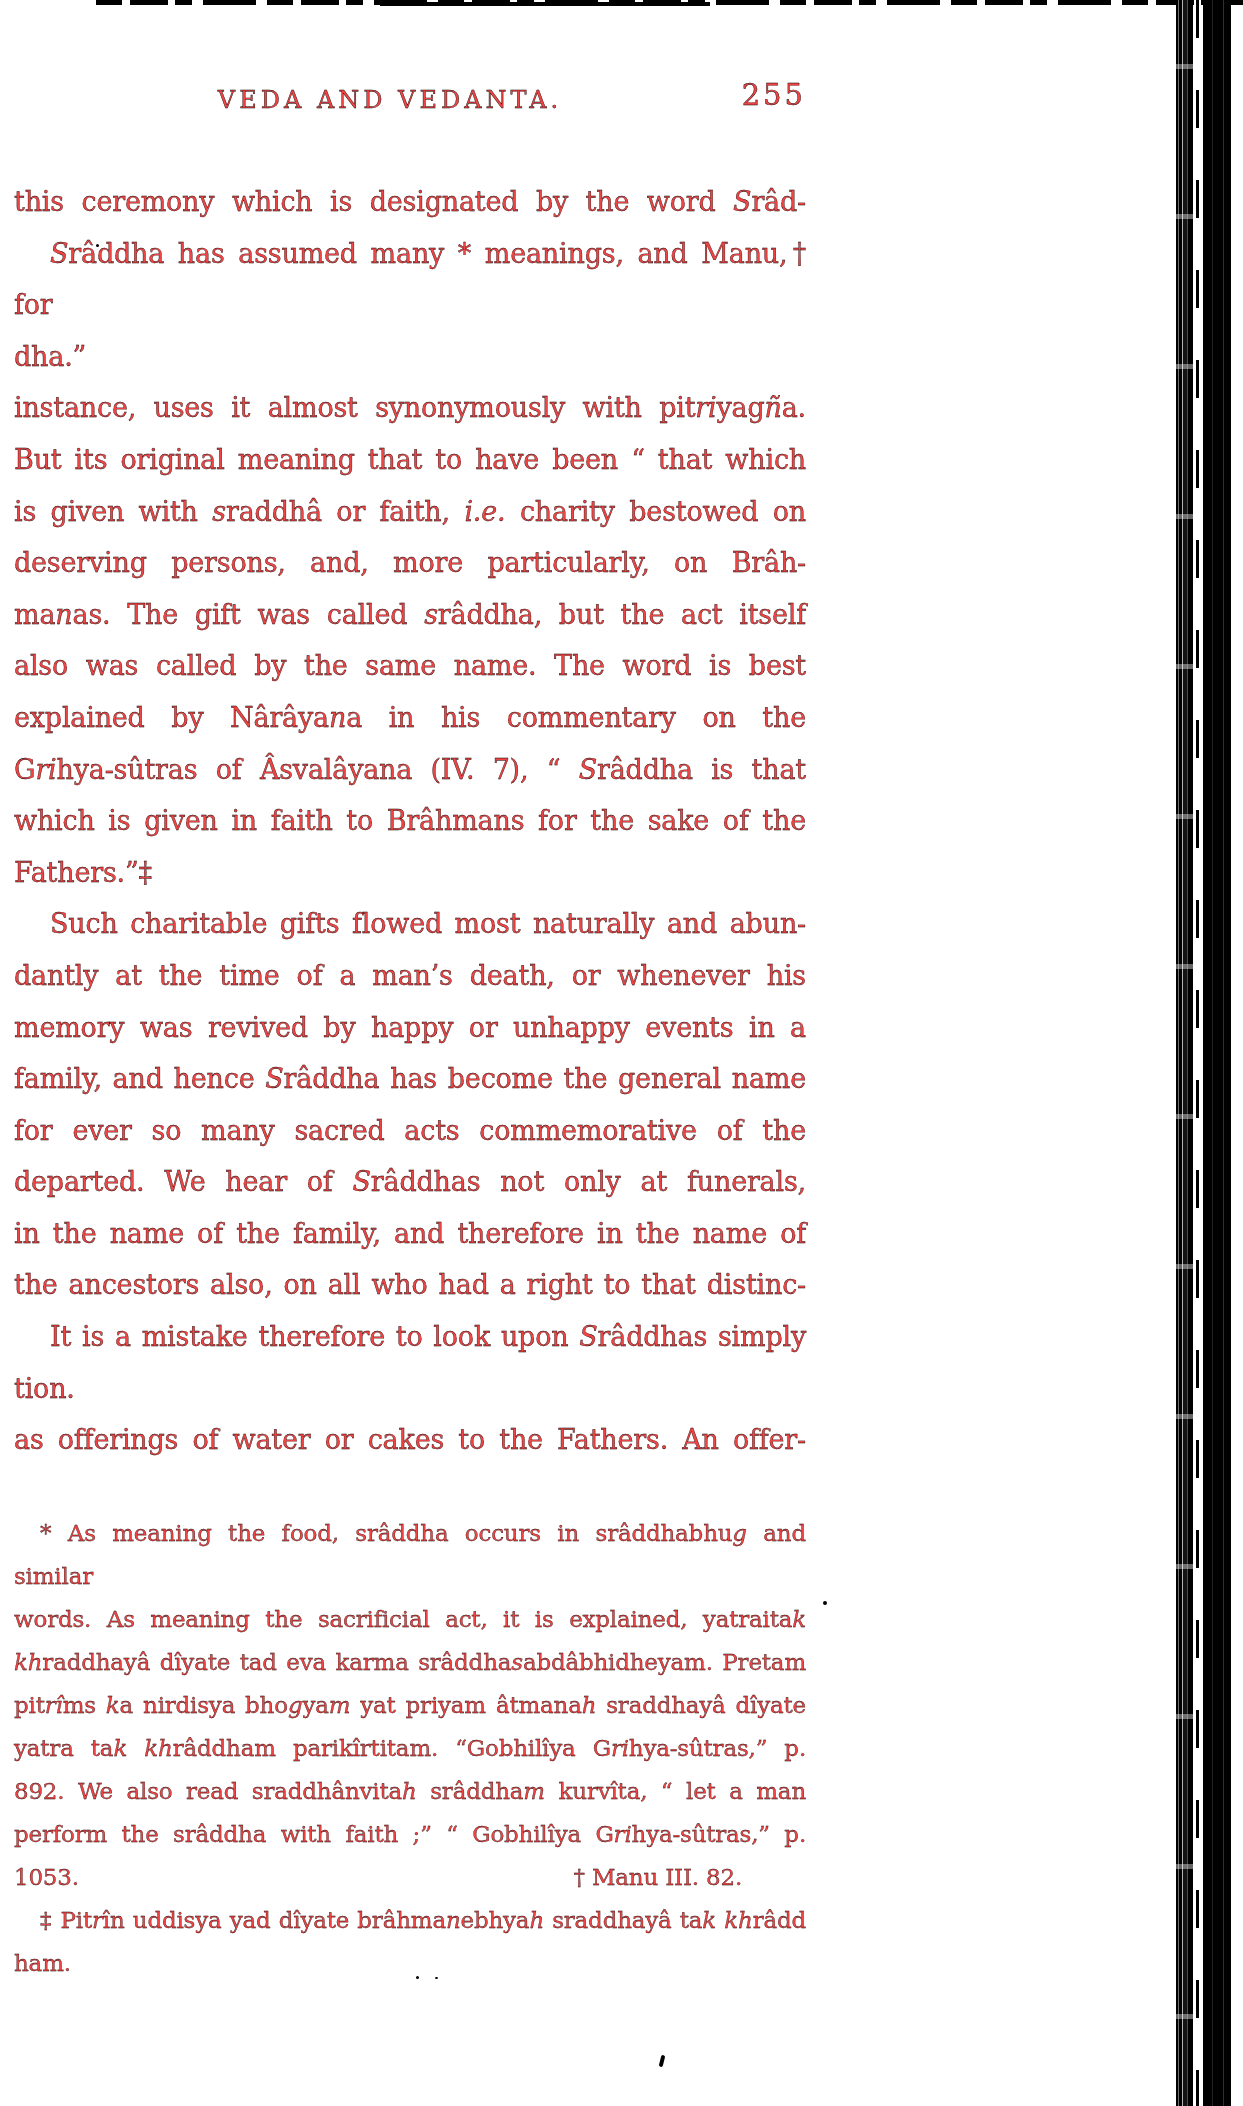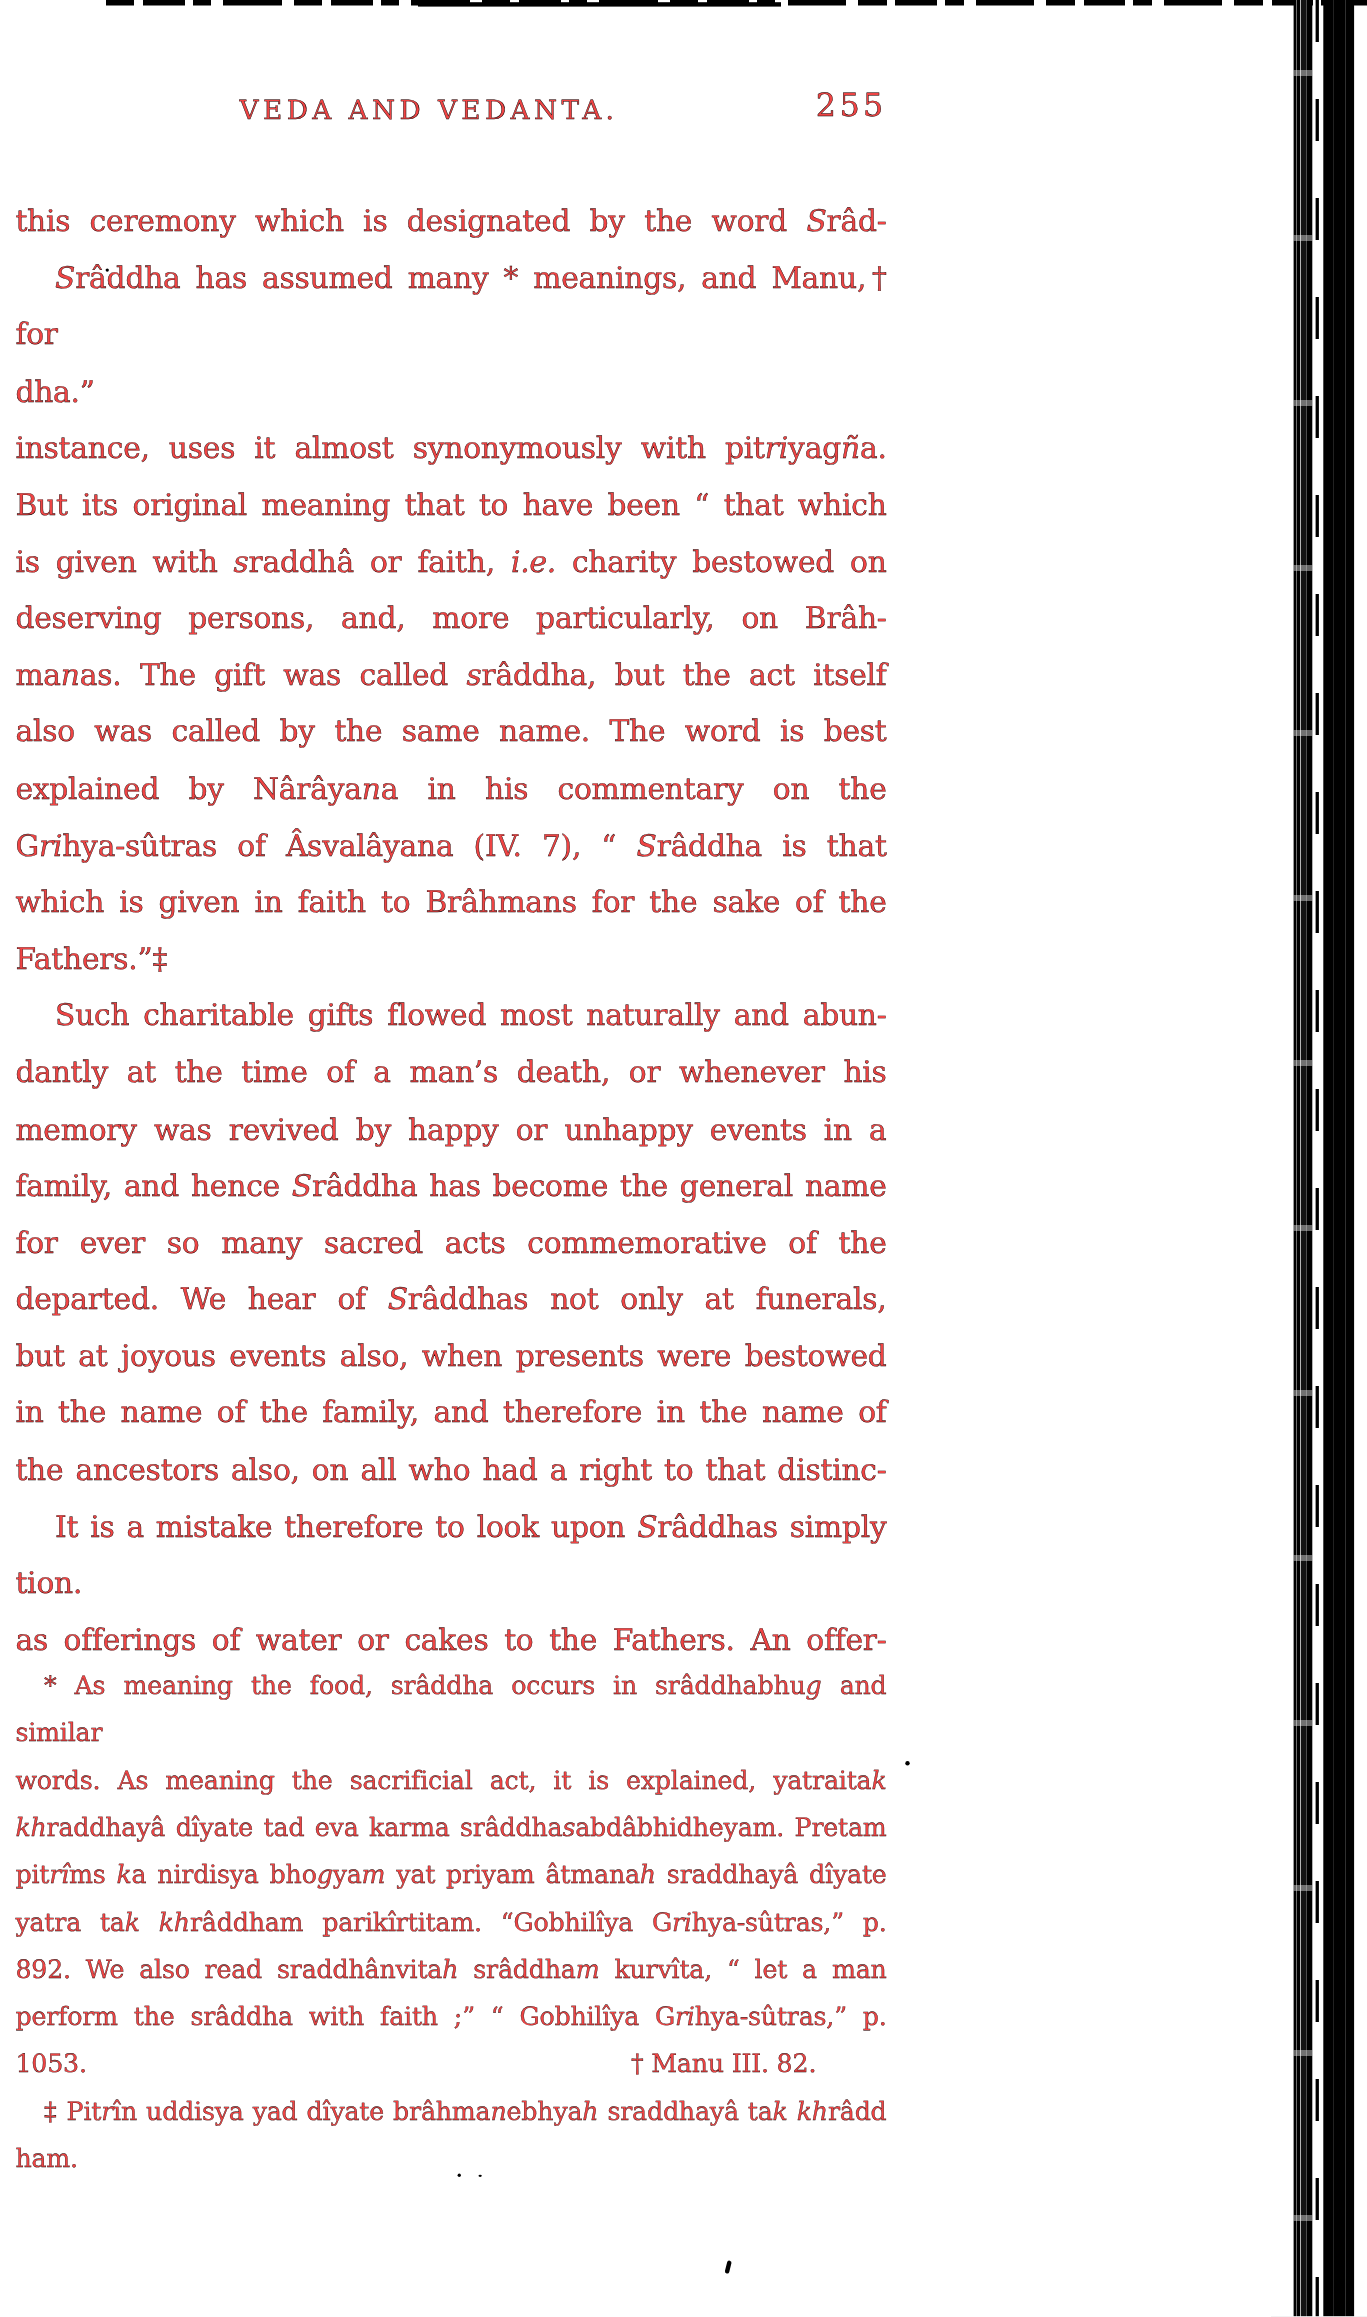--- a/index.html
+++ b/index.html
@@ -106,21 +106,20 @@
       <div class="tline">explained by Nârâya<i>n</i>a in his commentary on the</div>
       <div class="tline">G<i>ri</i>hya-sûtras of Âsvalâyana (IV. 7), “ <i>S</i>râddha is that</div>
       <div class="tline">which is given in faith to Brâhmans for the sake of the</div>
       <div class="tline noj">Fathers.”‡</div>
       <div class="tline ind">Such charitable gifts flowed most naturally and abun-</div>
       <div class="tline">dantly at the time of a man’s death, or whenever his</div>
       <div class="tline">memory was revived by happy or unhappy events in a</div>
       <div class="tline">family, and hence <i>S</i>râddha has become the general name</div>
       <div class="tline">for ever so many sacred acts commemorative of the</div>
       <div class="tline">departed.  We hear of <i>S</i>râddhas not only at funerals,</div>
-      <div class="tline">but at joyous events also, when presents were bestowed</div>
       <div class="tline">in the name of the family, and therefore in the name of</div>
       <div class="tline">the ancestors also, on all who had a right to that distinc-</div>
       <div class="tline ind">It is a mistake therefore to look upon <i>S</i>râddhas simply</div>
       <div class="tline noj">tion.</div>
       <div class="tline">as offerings of water or cakes to the Fathers.  An offer-</div>
     </div>
 
   <div class="footnotes">
       <div class="fline ind">* As meaning the food, srâddha occurs in srâddhabhu<i>g</i> and similar</div>
       <div class="fline">words.  As meaning the sacrificial act, it is explained, yatraita<i>k</i></div>

